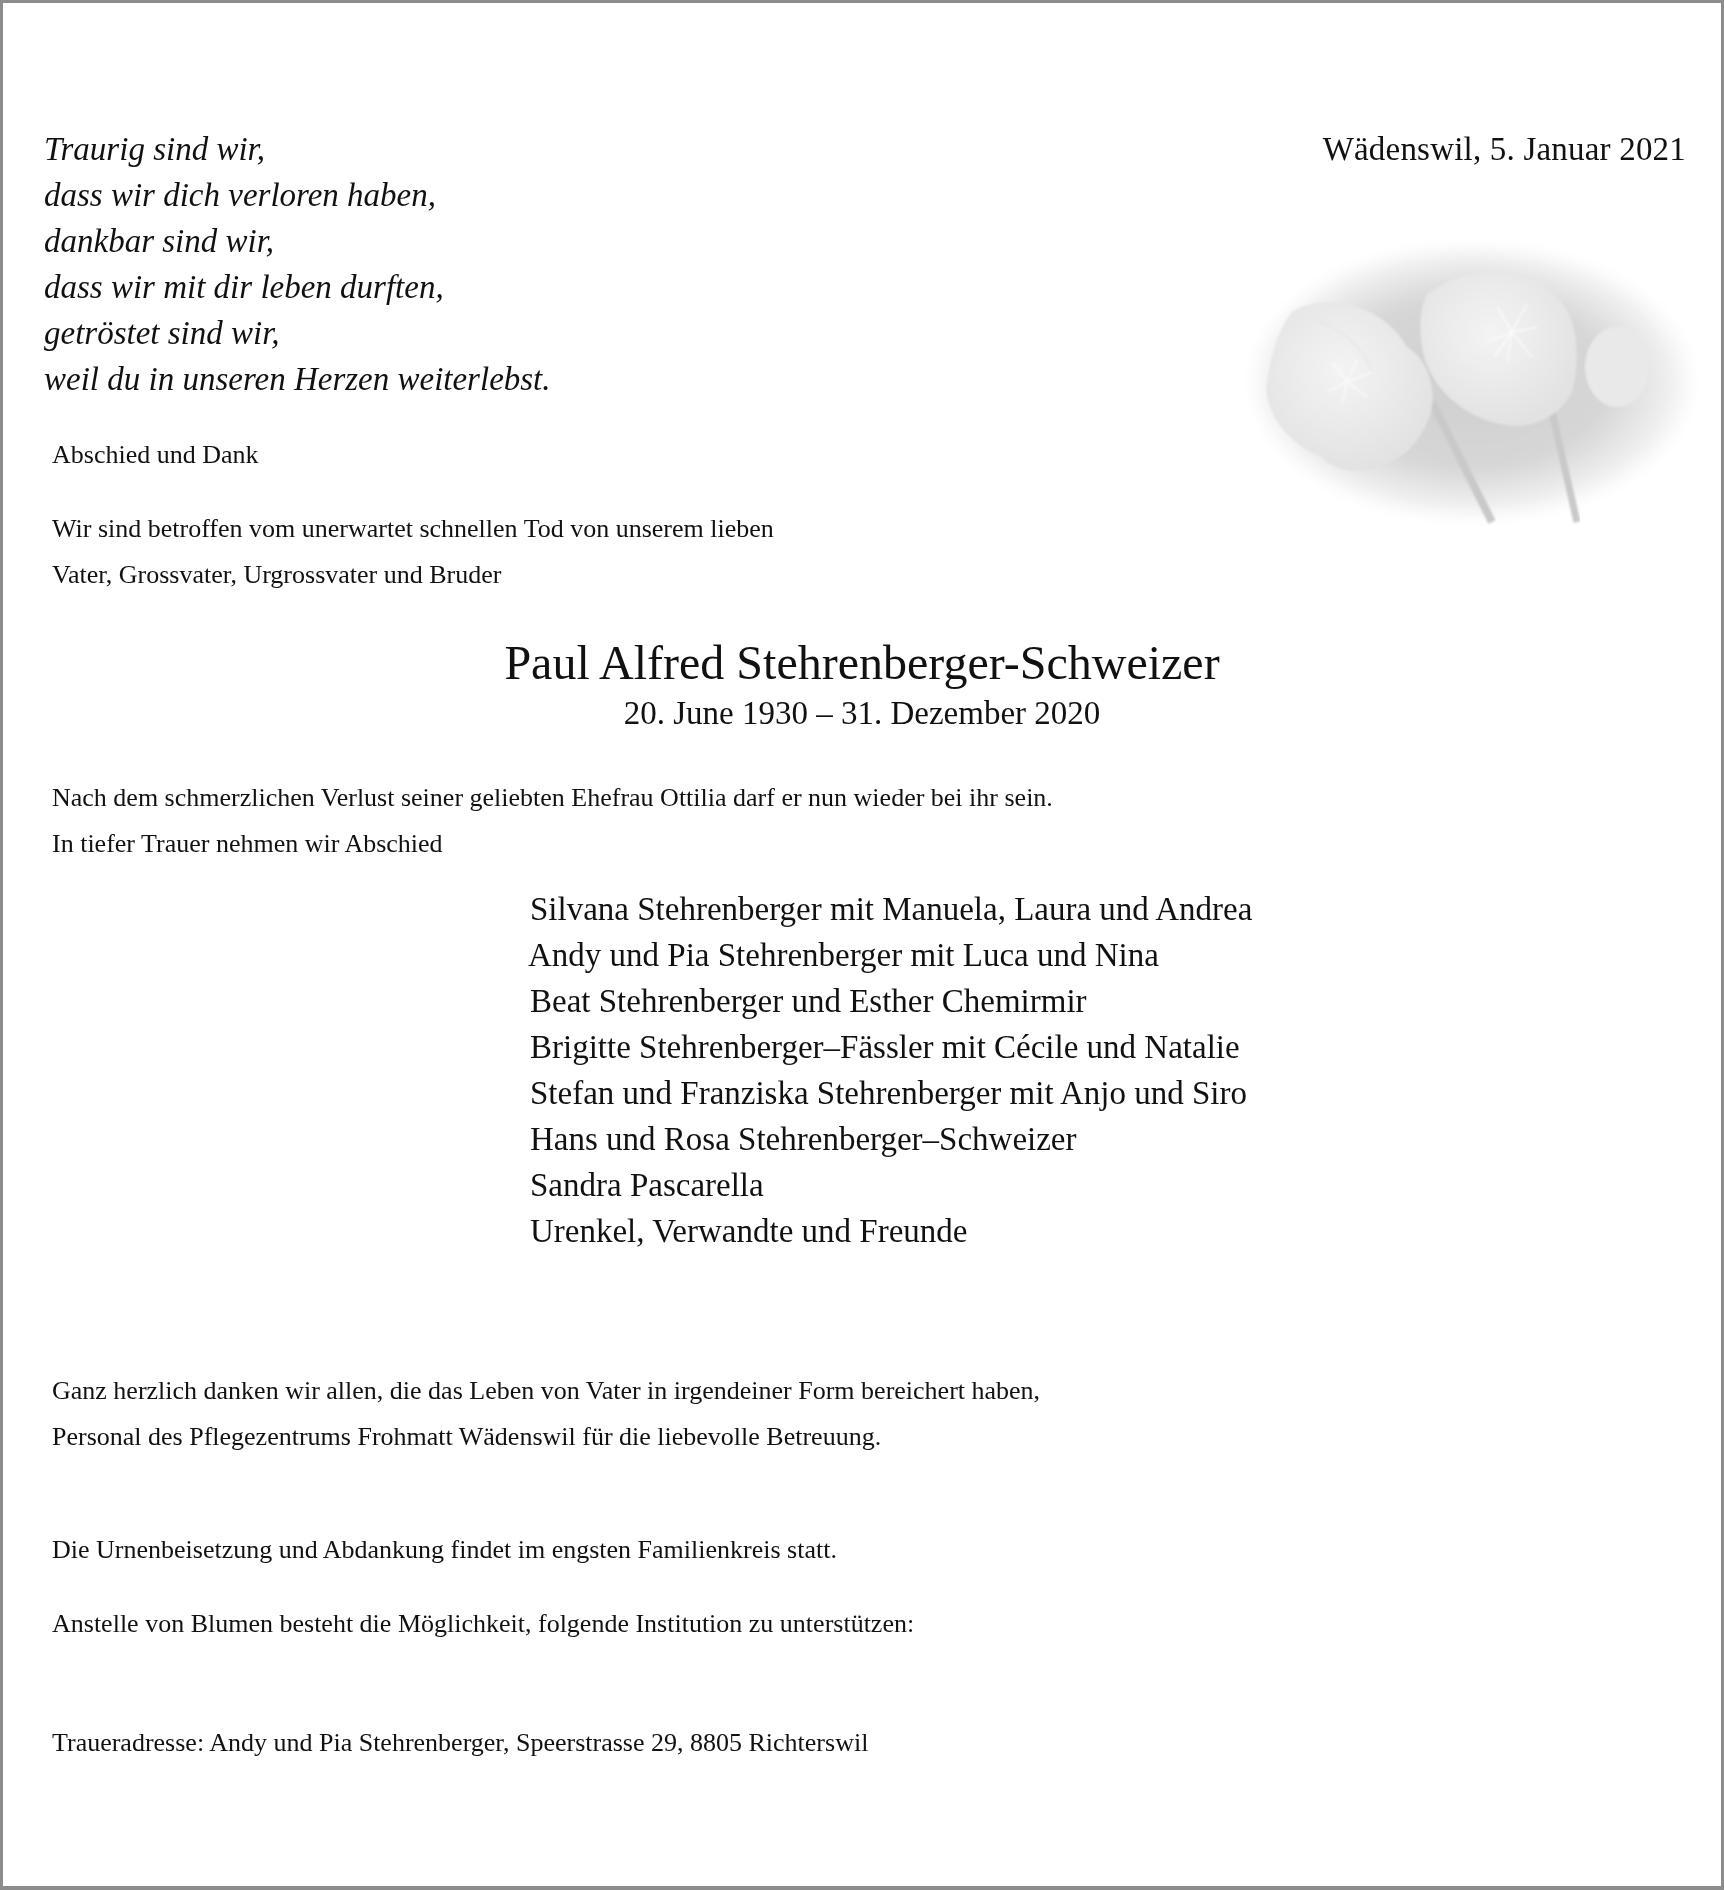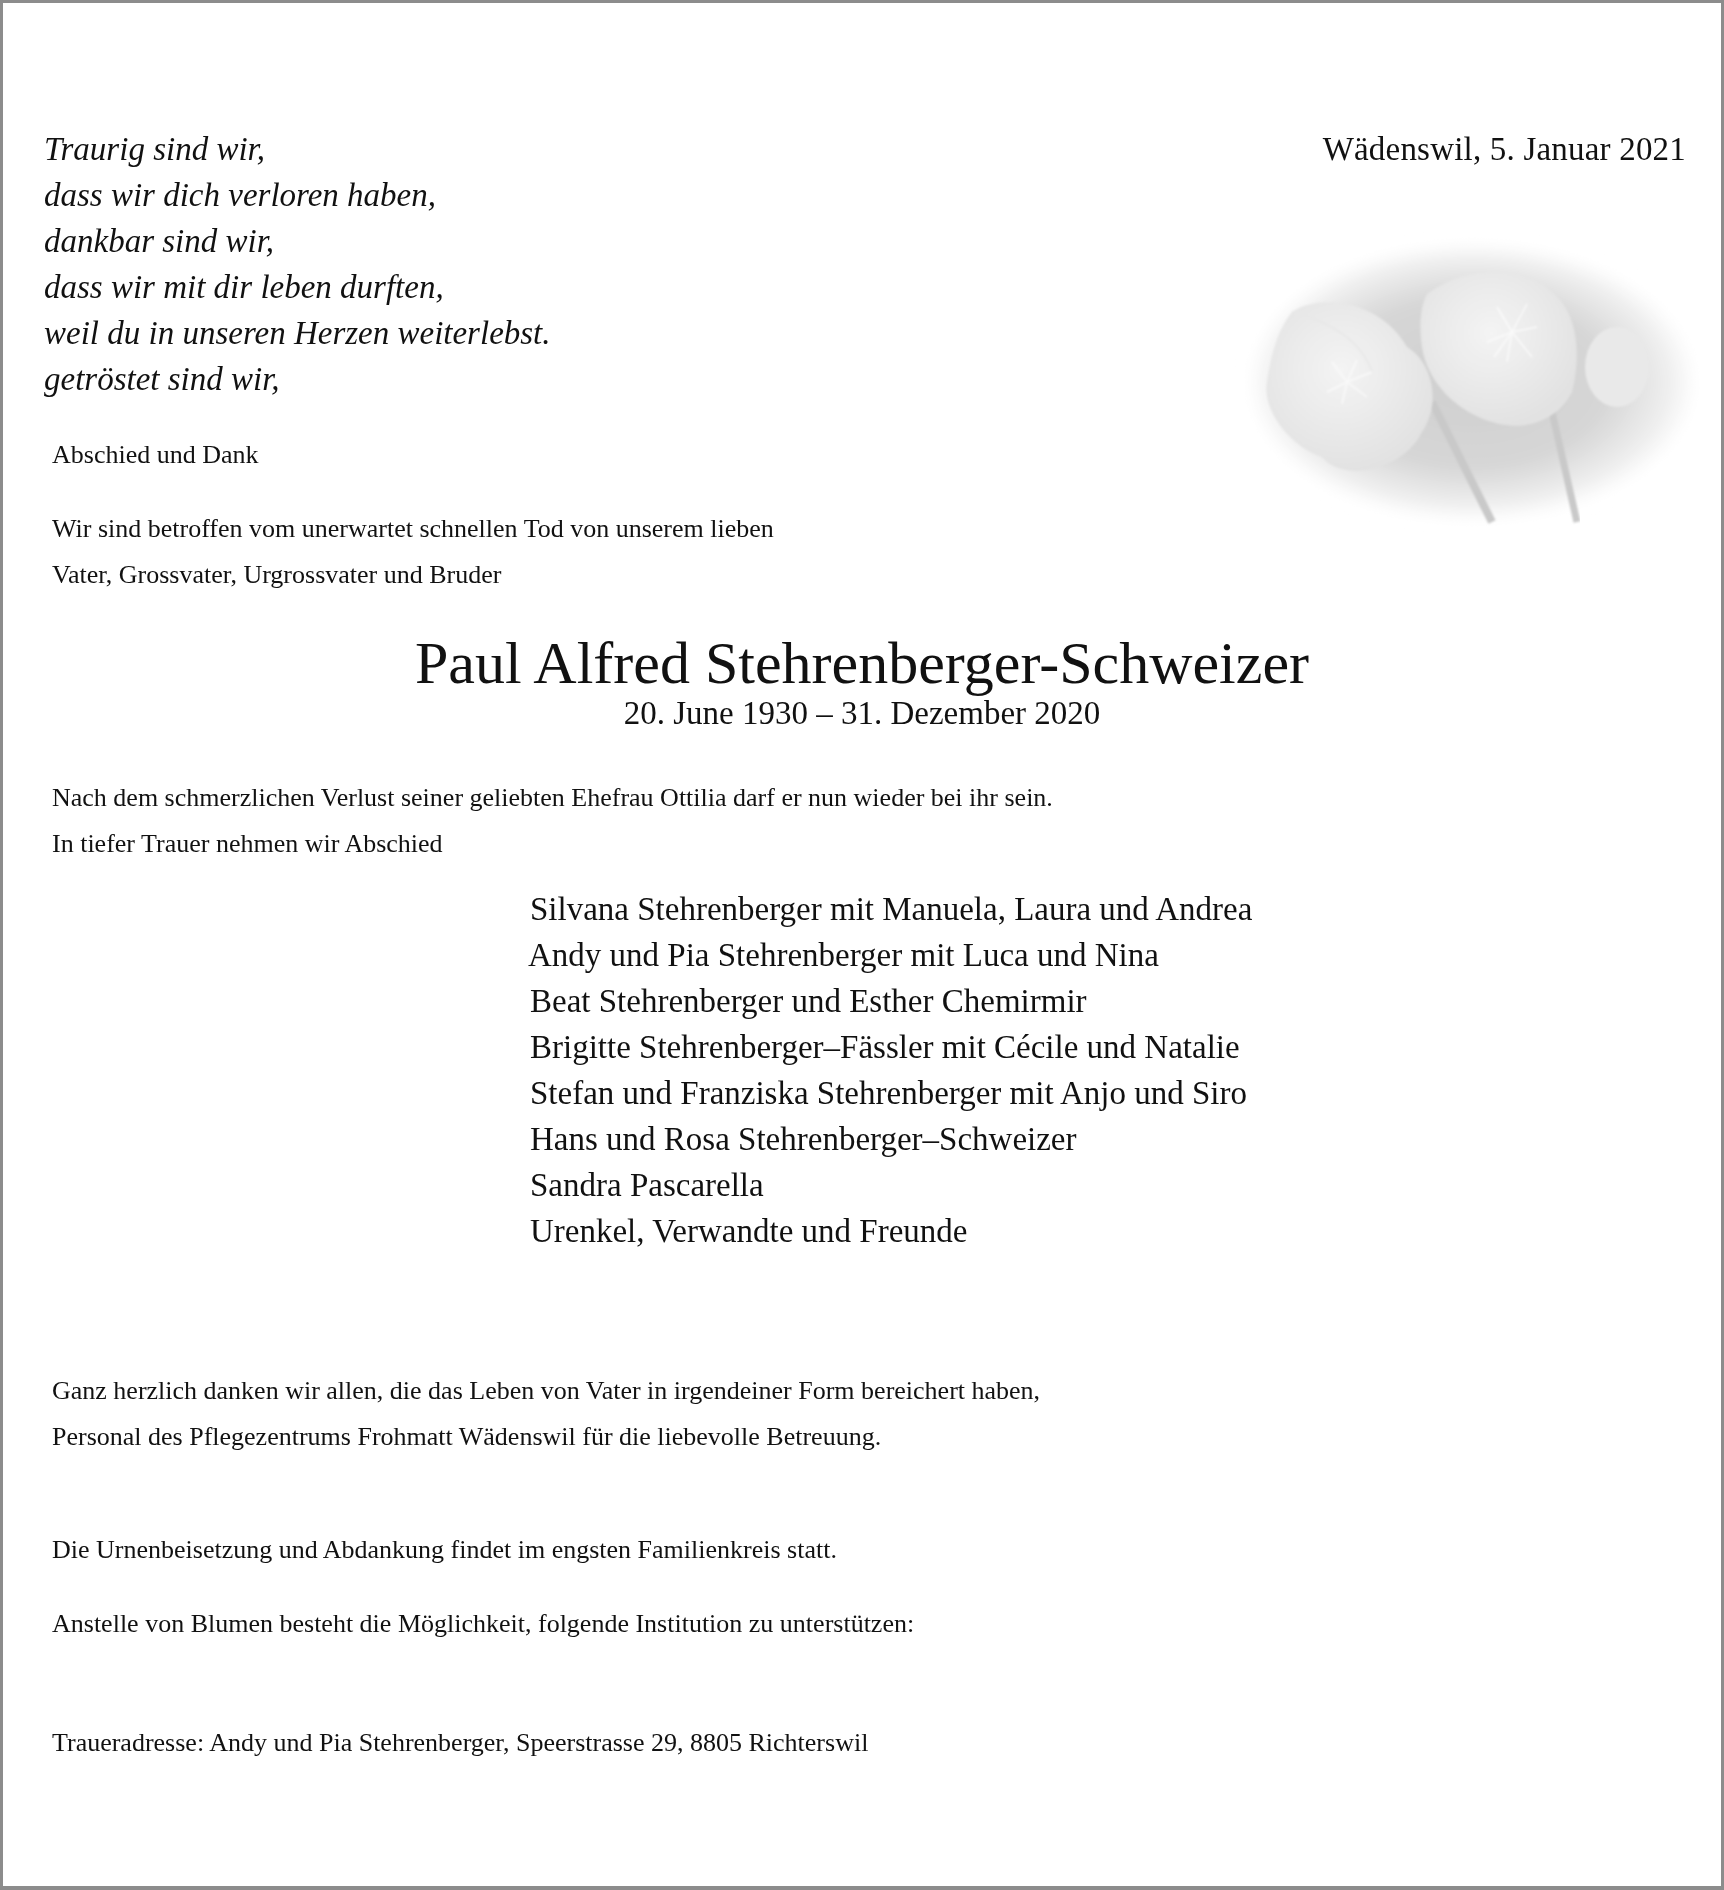--- a/index.html
+++ b/index.html
@@ -53,21 +53,21 @@
       top: 232px;
       width: 470px;
       height: 300px;
     }
     .name {
       position: absolute;
       left: 0;
       width: 1724px;
       top: 633px;
       text-align: center;
-      font-size: 60px;
+      font-size: 48px;
       line-height: 60px;
       white-space: nowrap;
     }
     .lifedates {
       position: absolute;
       left: 0;
       width: 1724px;
       top: 691px;
       text-align: center;
       font-size: 33px;
@@ -93,22 +93,22 @@
 </head>
 <body>
 
 <div class="frame"></div>
 
 <div class="poem">
   <span class="line">Traurig sind wir,</span>
   <span class="line">dass wir dich verloren haben,</span>
   <span class="line">dankbar sind wir,</span>
   <span class="line">dass wir mit dir leben durften,</span>
+  <span class="line">getröstet sind wir,</span>
   <span class="line">weil du in unseren Herzen weiterlebst.</span>
-  <span class="line">getröstet sind wir,</span>
 </div>
 
 <div class="txt date-place">Wädenswil, 5. Januar 2021</div>
 
 <svg class="flower" viewBox="0 0 470 300" xmlns="http://www.w3.org/2000/svg">
   <defs>
     <radialGradient id="vig" cx="50%" cy="50%" r="50%">
       <stop offset="0%" stop-color="#cfcfcf"></stop>
       <stop offset="60%" stop-color="#d6d6d6"></stop>
       <stop offset="85%" stop-color="#ececec"></stop>

